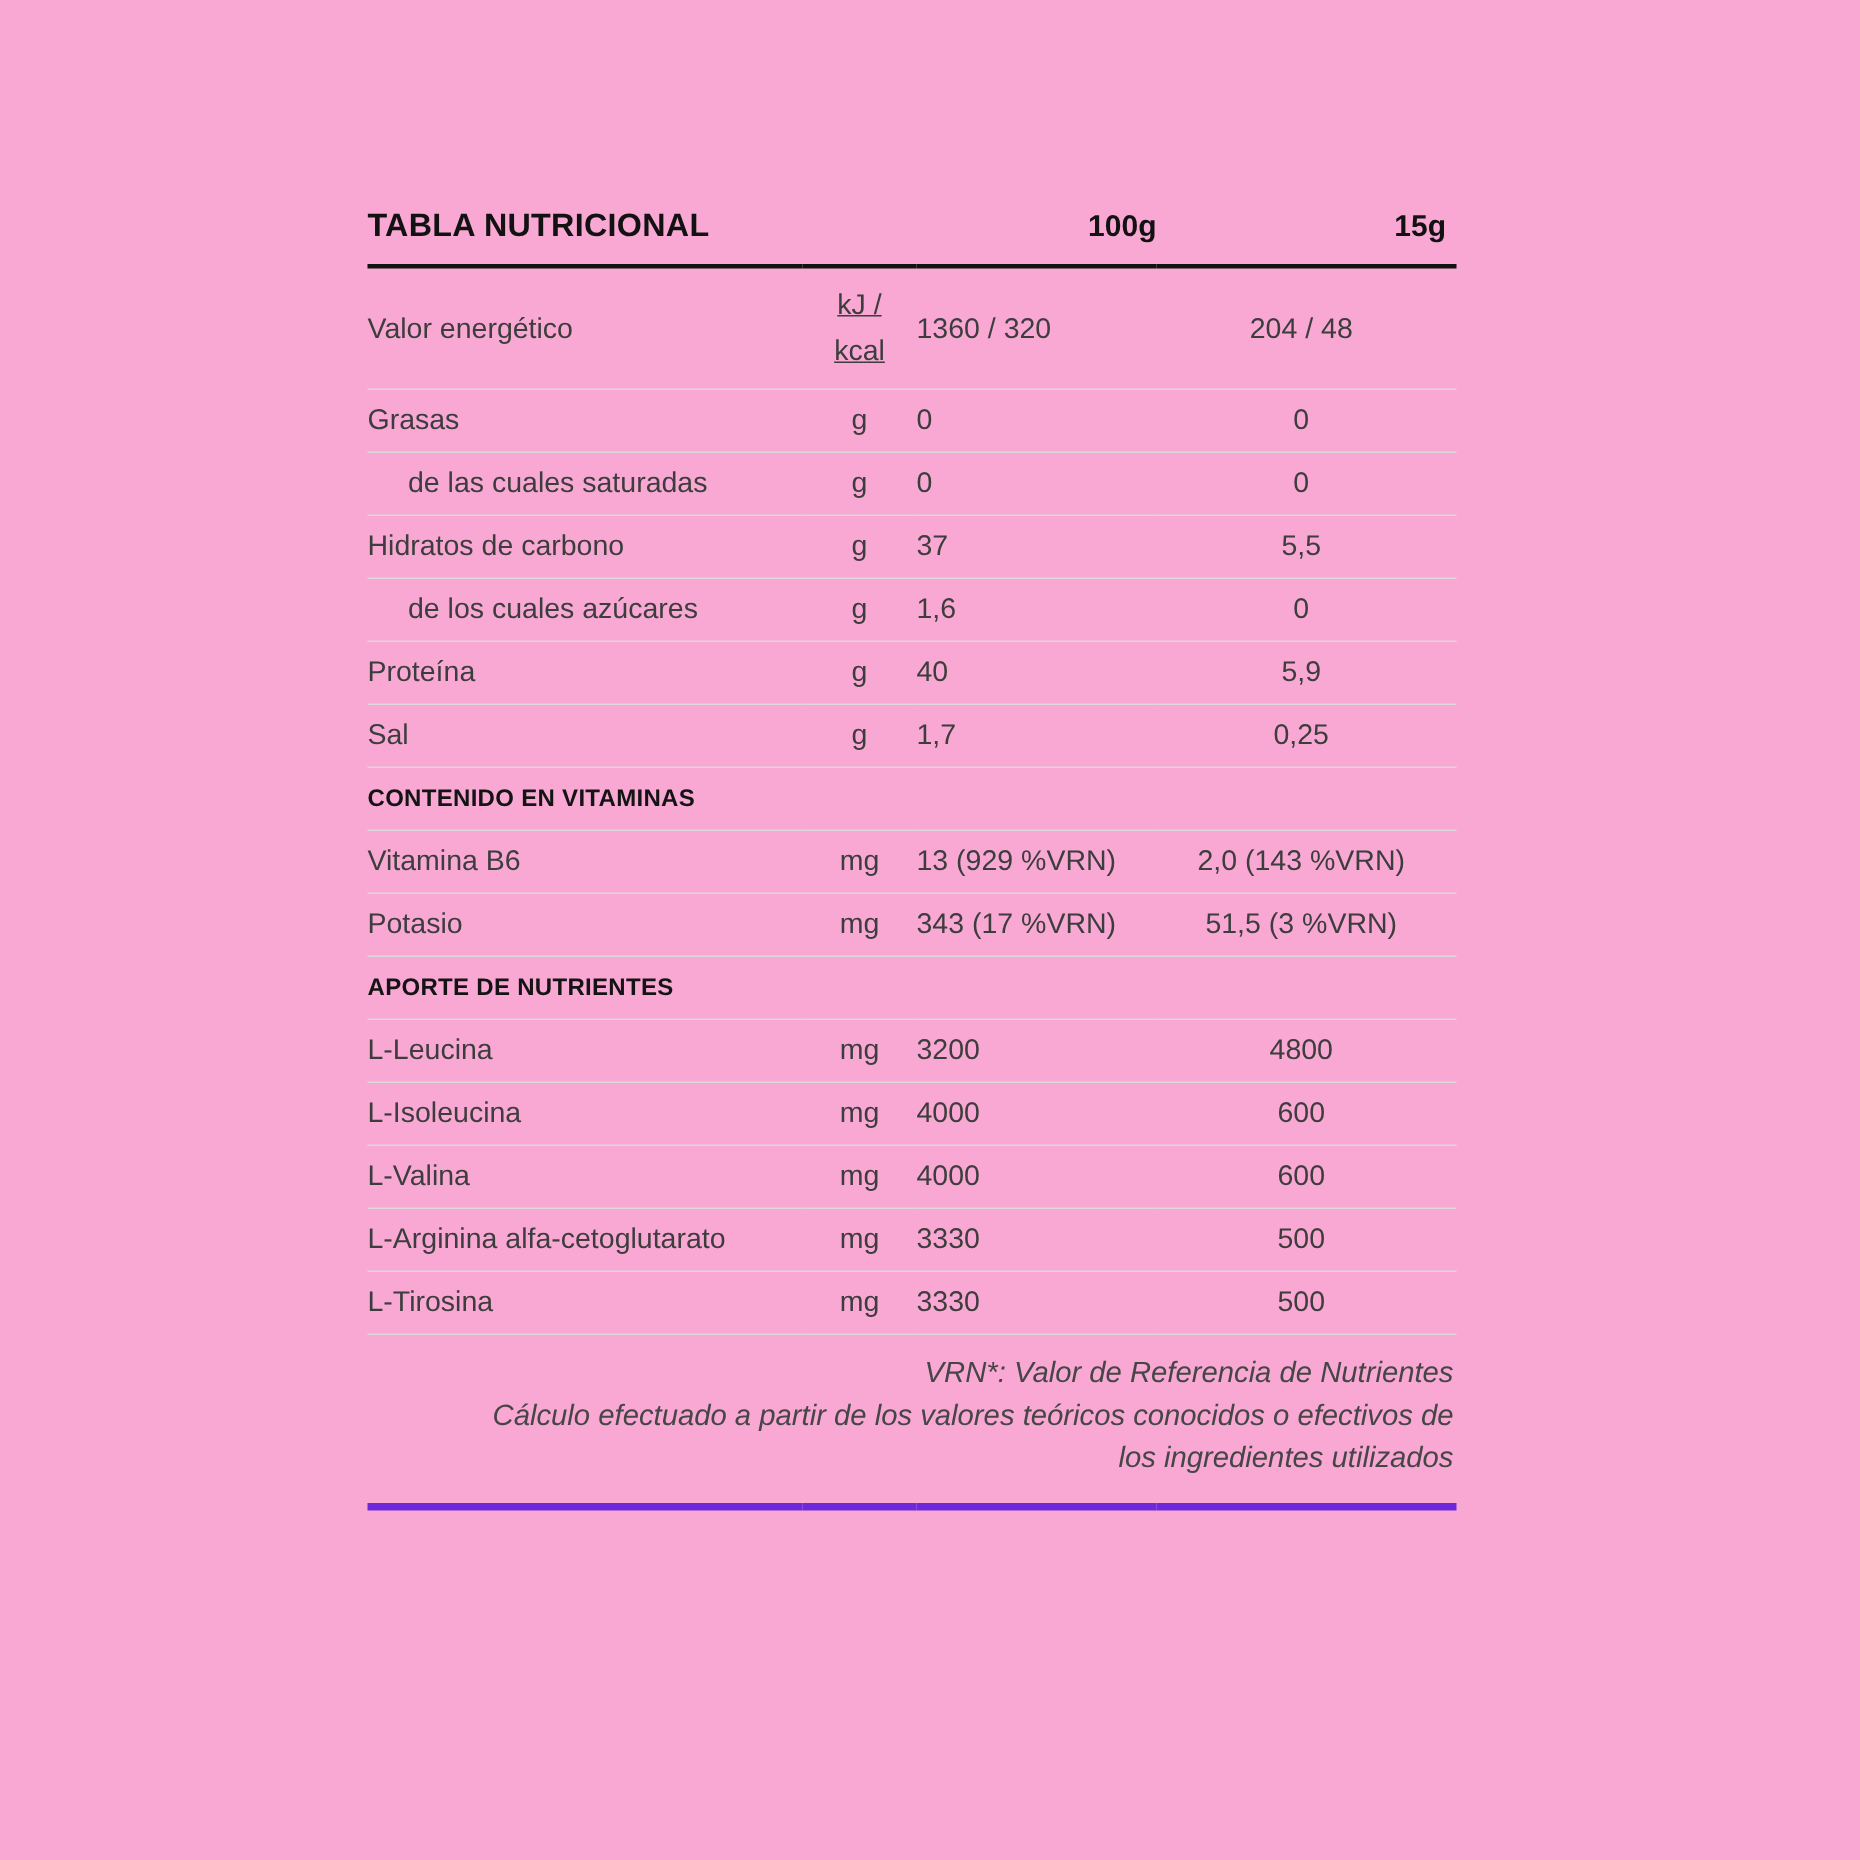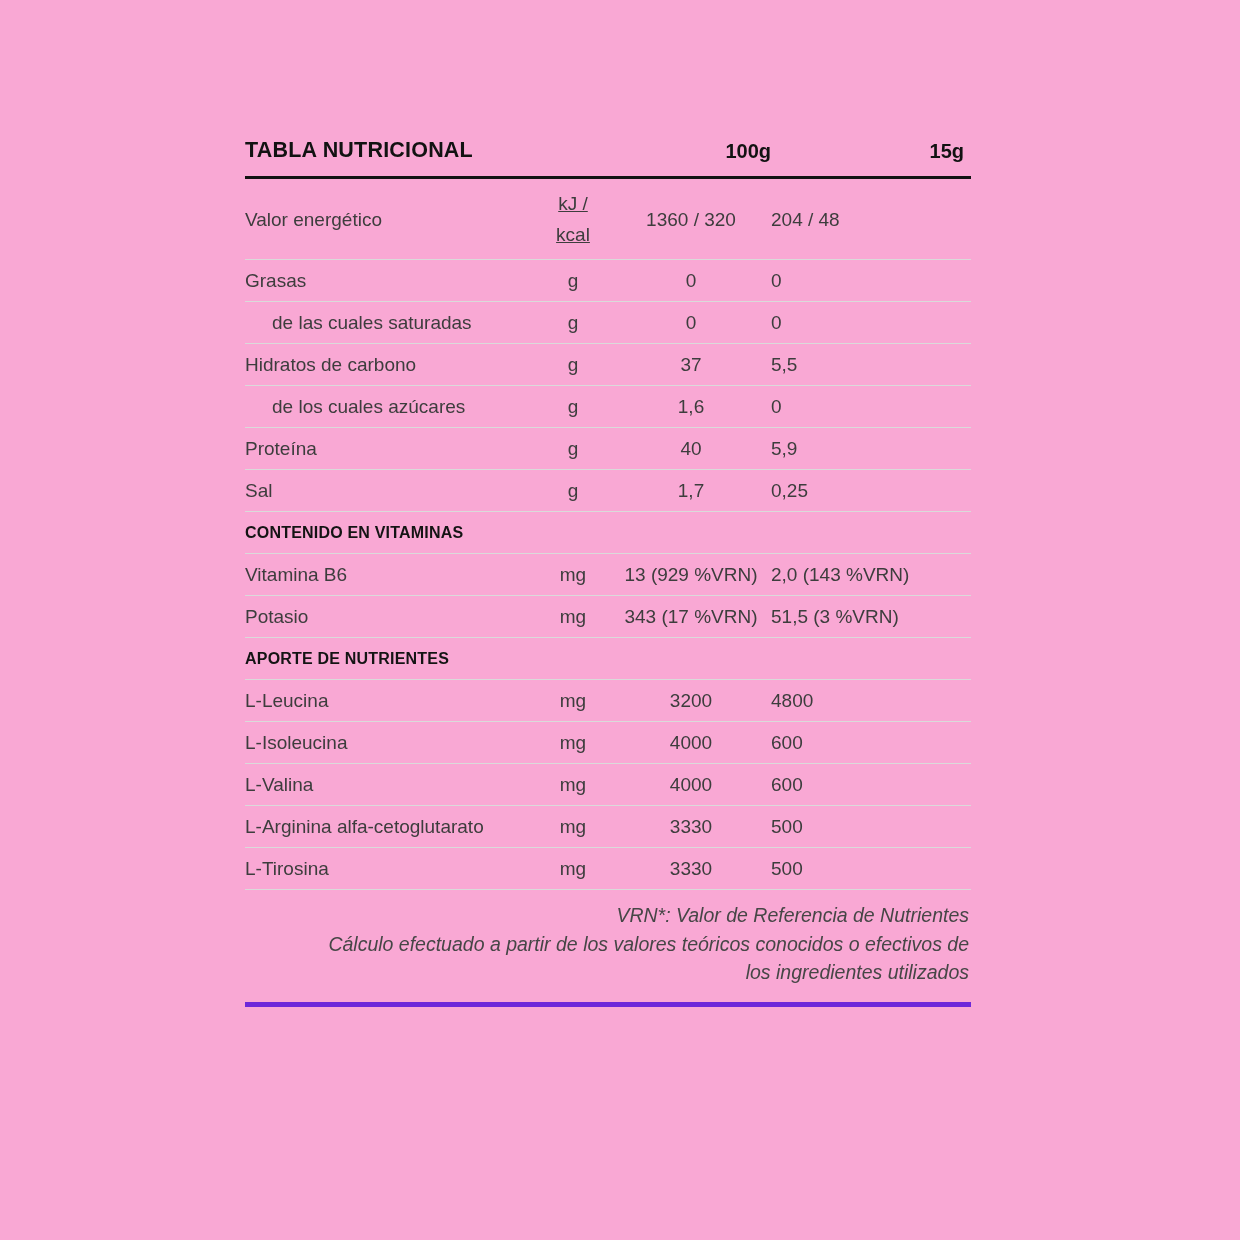--- a/index.html
+++ b/index.html
@@ -54,22 +54,22 @@
   td {
     border-bottom: 1px solid #dadada;
     vertical-align: middle;
     padding: 9px 0;
     line-height: 23px;
   }
   td.cell-label  { text-align: left; }
   td.cell-label.indent { padding-left: 27px; }
   td.cell-unit   { text-align: center; white-space: pre-line; }
   td.cell-unit.multi { line-height: 31px; text-decoration: underline; }
-  td.cell-v100   { text-align: center; }
-  td.cell-v15    { text-align: left; padding-right: 7px; }
+  td.cell-v100   { text-align: left; }
+  td.cell-v15    { text-align: center; padding-right: 7px; }
 
   td.section-cell {
     font-weight: bold;
     color: #141414;
     font-size: 16px;
     line-height: 27px;
     padding: 7px 0;
     white-space: pre-line;
     letter-spacing: 0.2px;
   }

